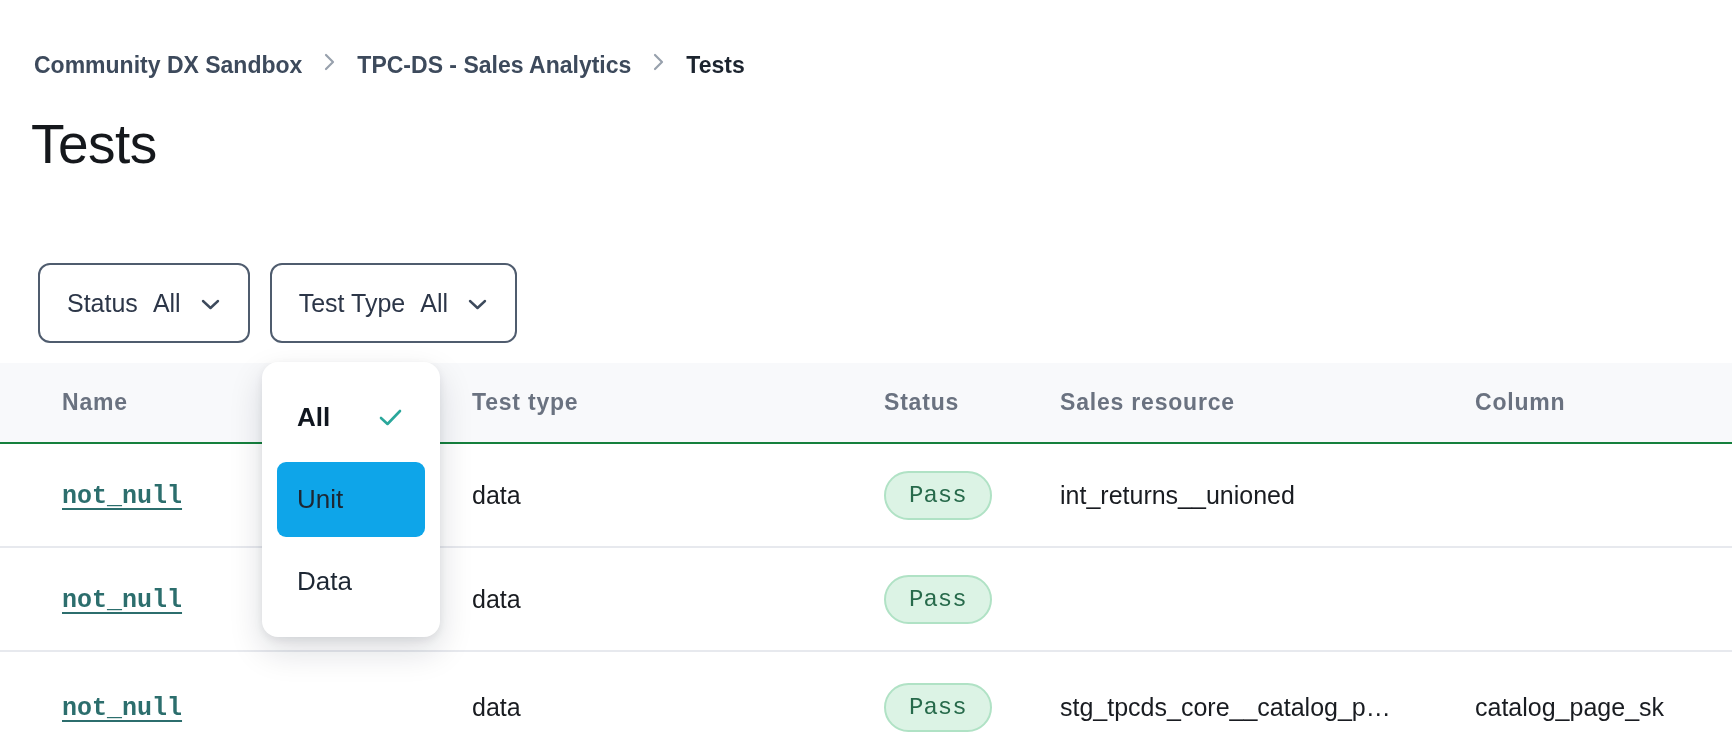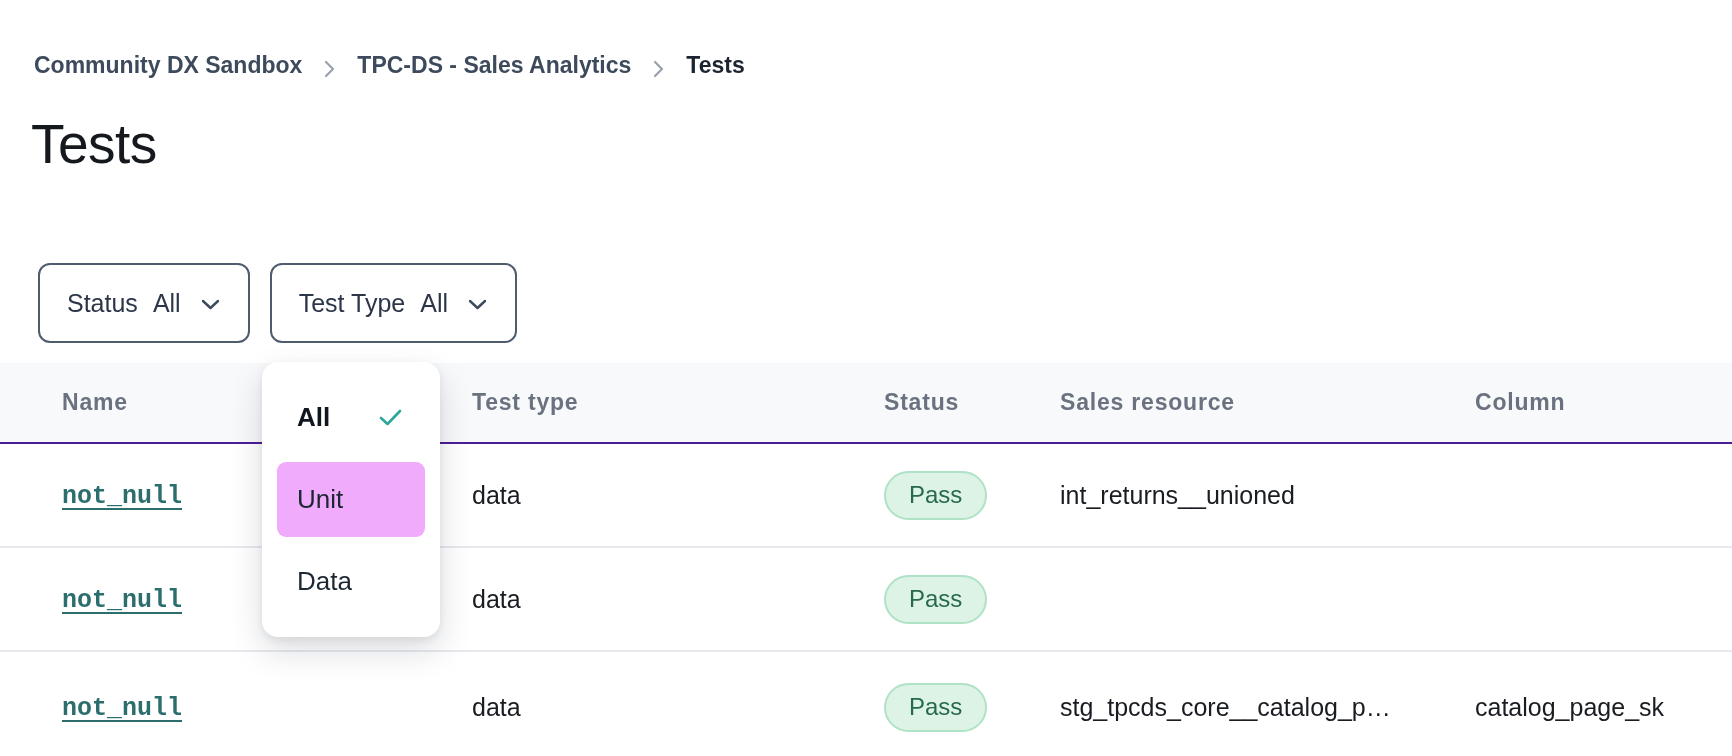--- a/index.html
+++ b/index.html
@@ -7,21 +7,21 @@
   body { font-family:"Liberation Sans", sans-serif; }
 
   .page {
     position:relative; width:1732px; height:756px;
     background:#ffffff; overflow:hidden;
   }
 
   
   .breadcrumb {
     position:absolute; left:34px; top:52px;
-    display:flex; align-items:flex-end; gap:22px;
+    display:flex; align-items:flex-start; gap:22px;
     font-size:23px; font-weight:700; color:#3d4a5c;
     white-space:nowrap;
   }
   .crumb { cursor:pointer; }
   .crumb.current { color:#1c242f; }
   .crumb-sep { display:flex; align-items:center; }
 
   
   .page-title {
     position:absolute; left:31px; top:112px;
@@ -42,55 +42,55 @@
 
   
   .tests-table { position:absolute; left:0; right:0; top:363px; }
   .trow {
     display:grid;
     grid-template-columns:410px 412px 176px 415px 1fr;
     padding-left:62px; align-items:center;
   }
   .thead {
     height:81px; background:#f8f9fb;
-    border-bottom:2px solid #4c1d95;
+    border-bottom:2px solid #15803d;
   }
   .thead .th {
     font-size:23px; font-weight:700; color:#6a7280; letter-spacing:0.8px;
   }
   .tbody-row { height:104px; background:#ffffff; border-bottom:2px solid #e7e9ee; }
   .tbody-row:last-child { border-bottom:none; height:110px; }
   .cell { font-size:25px; color:#191c21; }
   .test-link {
     font-weight:700; color:#2c6e6d; cursor:pointer;
     text-decoration:underline; text-decoration-thickness:2px; text-underline-offset:5px;font-family:Liberation Mono, monospace;
   }
   .badge-pass {
     display:inline-flex; align-items:center; justify-content:center;
     height:49px; padding:0 23px; border-radius:26px;
     background:#dcf3e5; border:2px solid #b0e2c5;
-    color:#276a4b; font-size:24px;
+    color:#276a4b; font-size:24px;font-family:Liberation Mono, monospace;
   }
 
   
   .dropdown {
     position:absolute; left:262px; top:362px; width:178px; height:275px;
     background:#ffffff; border-radius:16px;
     box-shadow:0 14px 34px rgba(16,24,40,0.14), 0 3px 8px rgba(16,24,40,0.08);
     padding:18px 15px; z-index:10;
     display:flex; flex-direction:column; gap:7px;
   }
   .dd-item {
     height:75px; border-radius:9px;
     display:flex; align-items:center; justify-content:space-between;
     padding:0 23px 0 20px;
     font-size:26px; color:#1d2733; cursor:pointer;
   }
   .dd-item.selected { font-weight:700; color:#10161f; }
-  .dd-item.highlighted { background:#f0abfc; }
+  .dd-item.highlighted { background:#0ea5e9; }
   .dd-check { display:flex; align-items:center; }
 </style>
 </head>
 <body>
 
 <div class="page">
 
   <div class="breadcrumb">
     <span class="crumb">Community DX Sandbox</span>
     <span class="crumb-sep">

